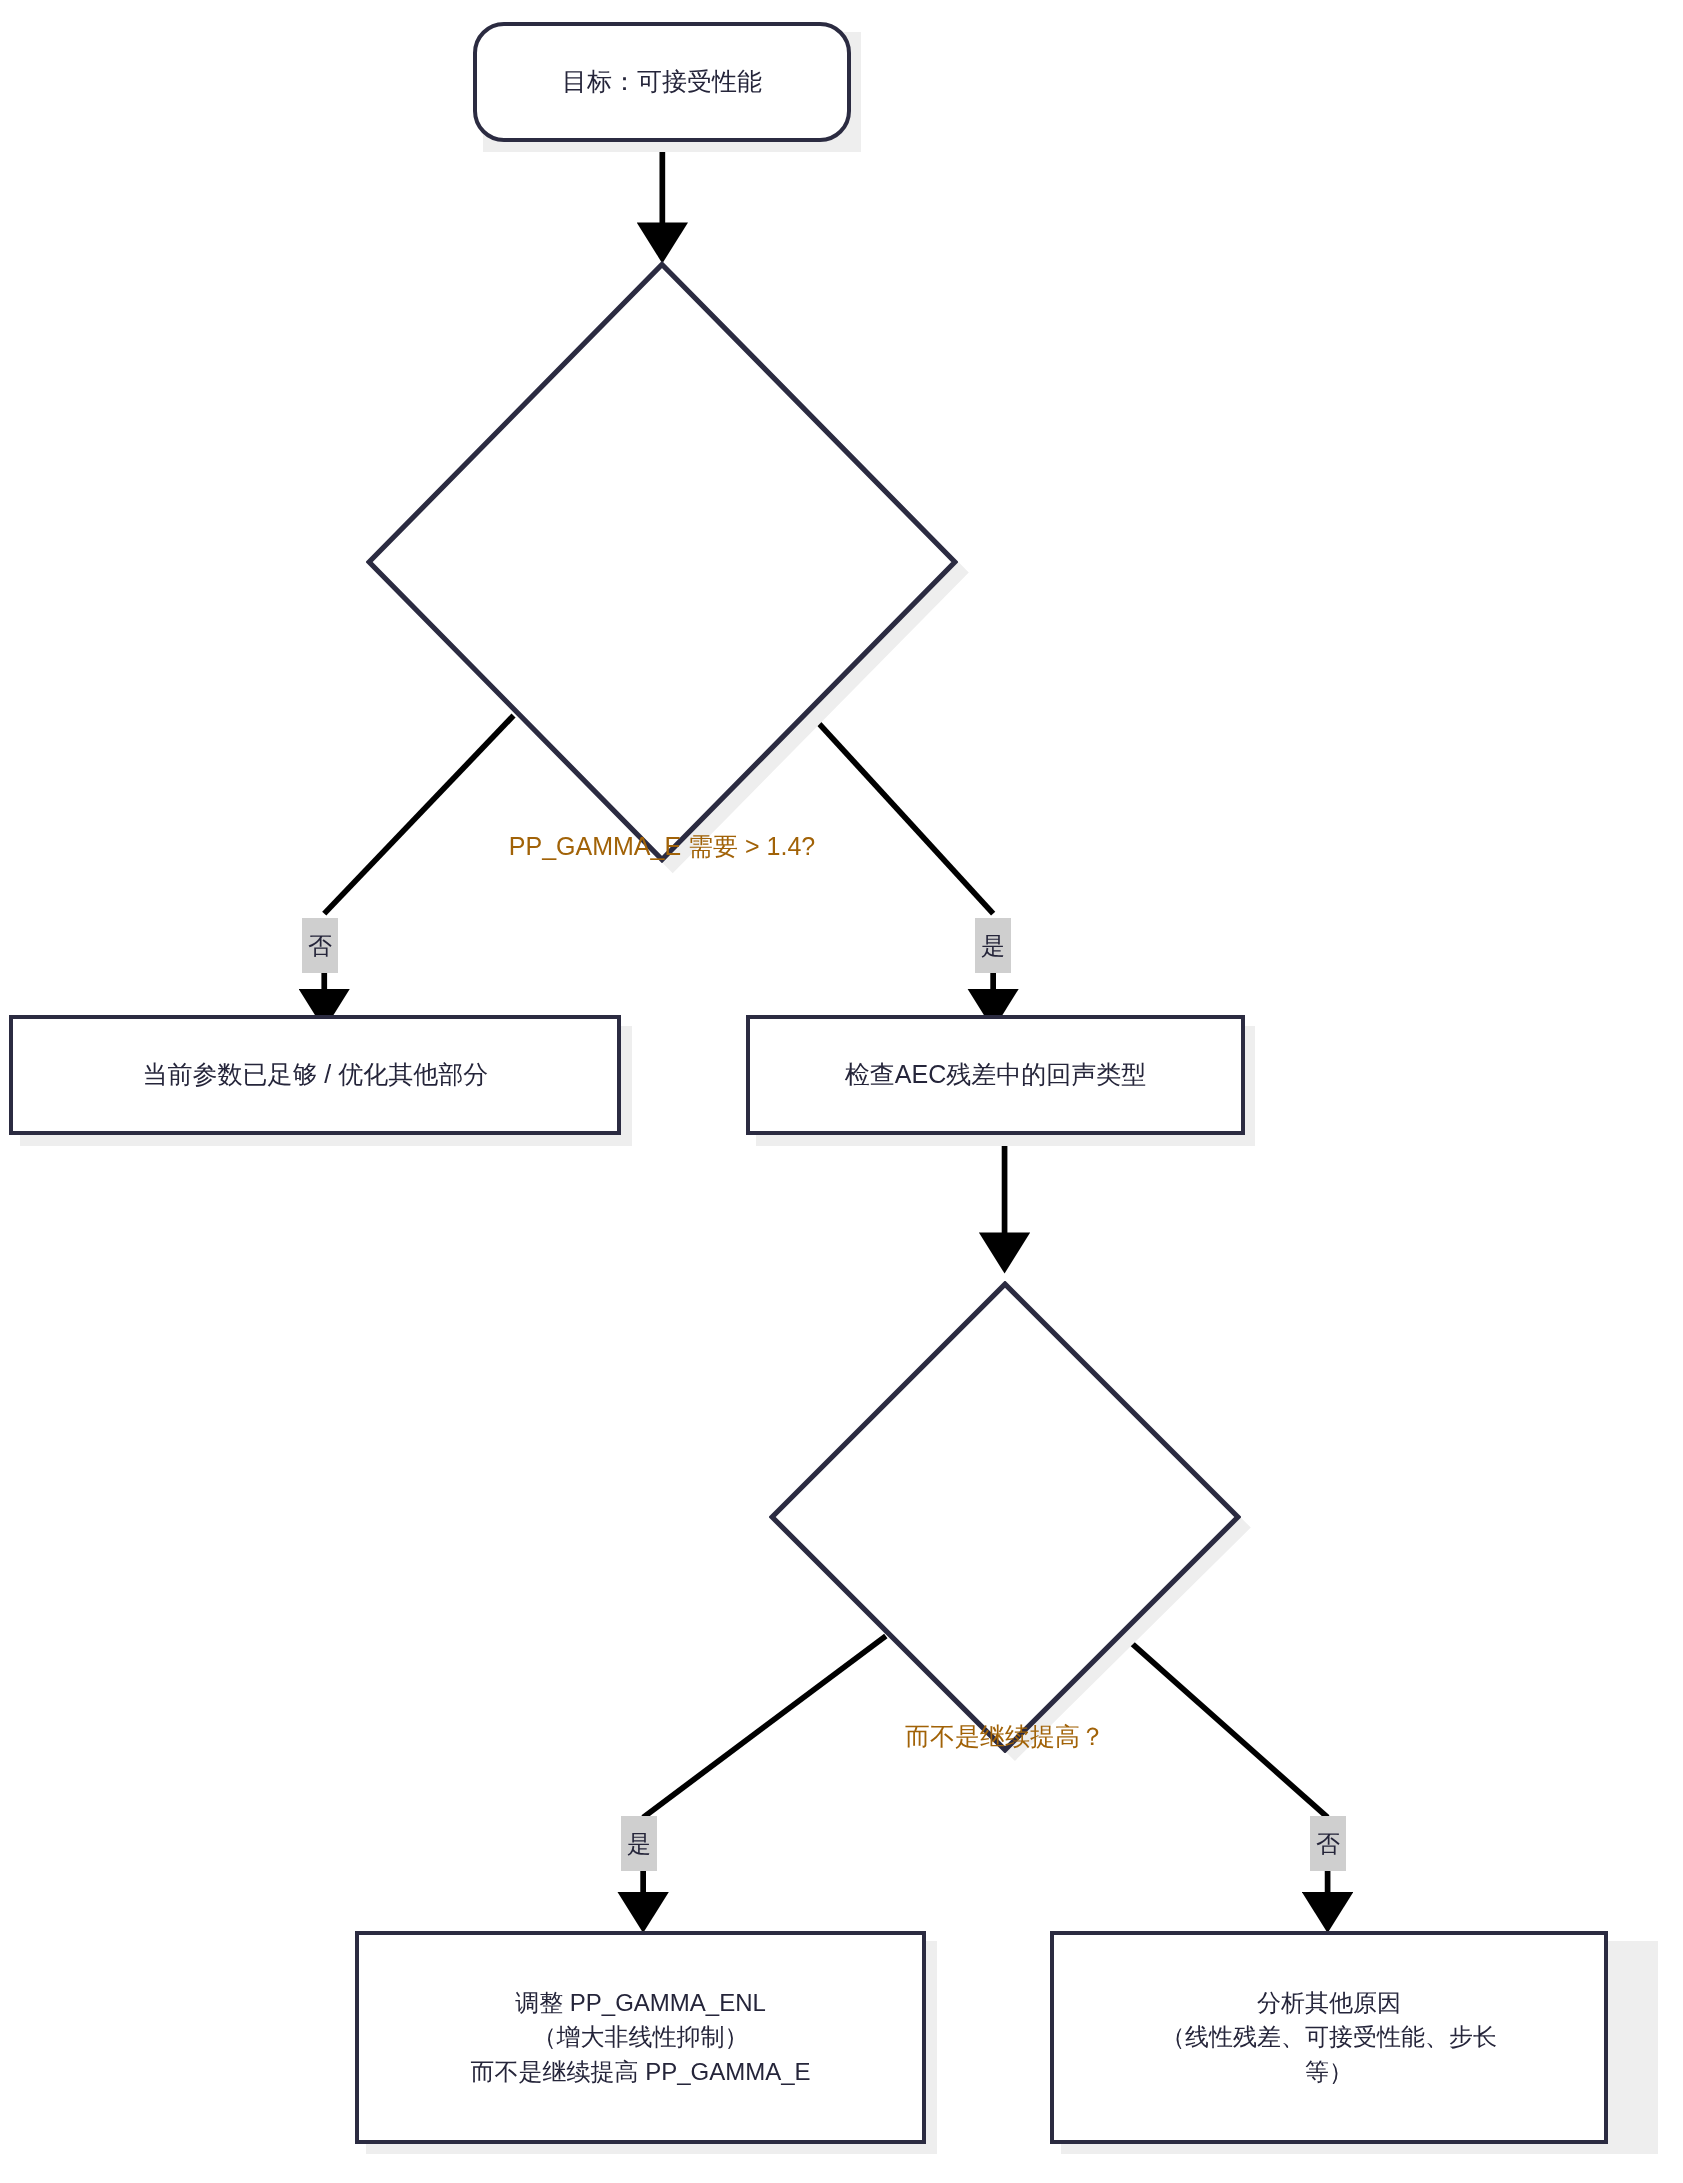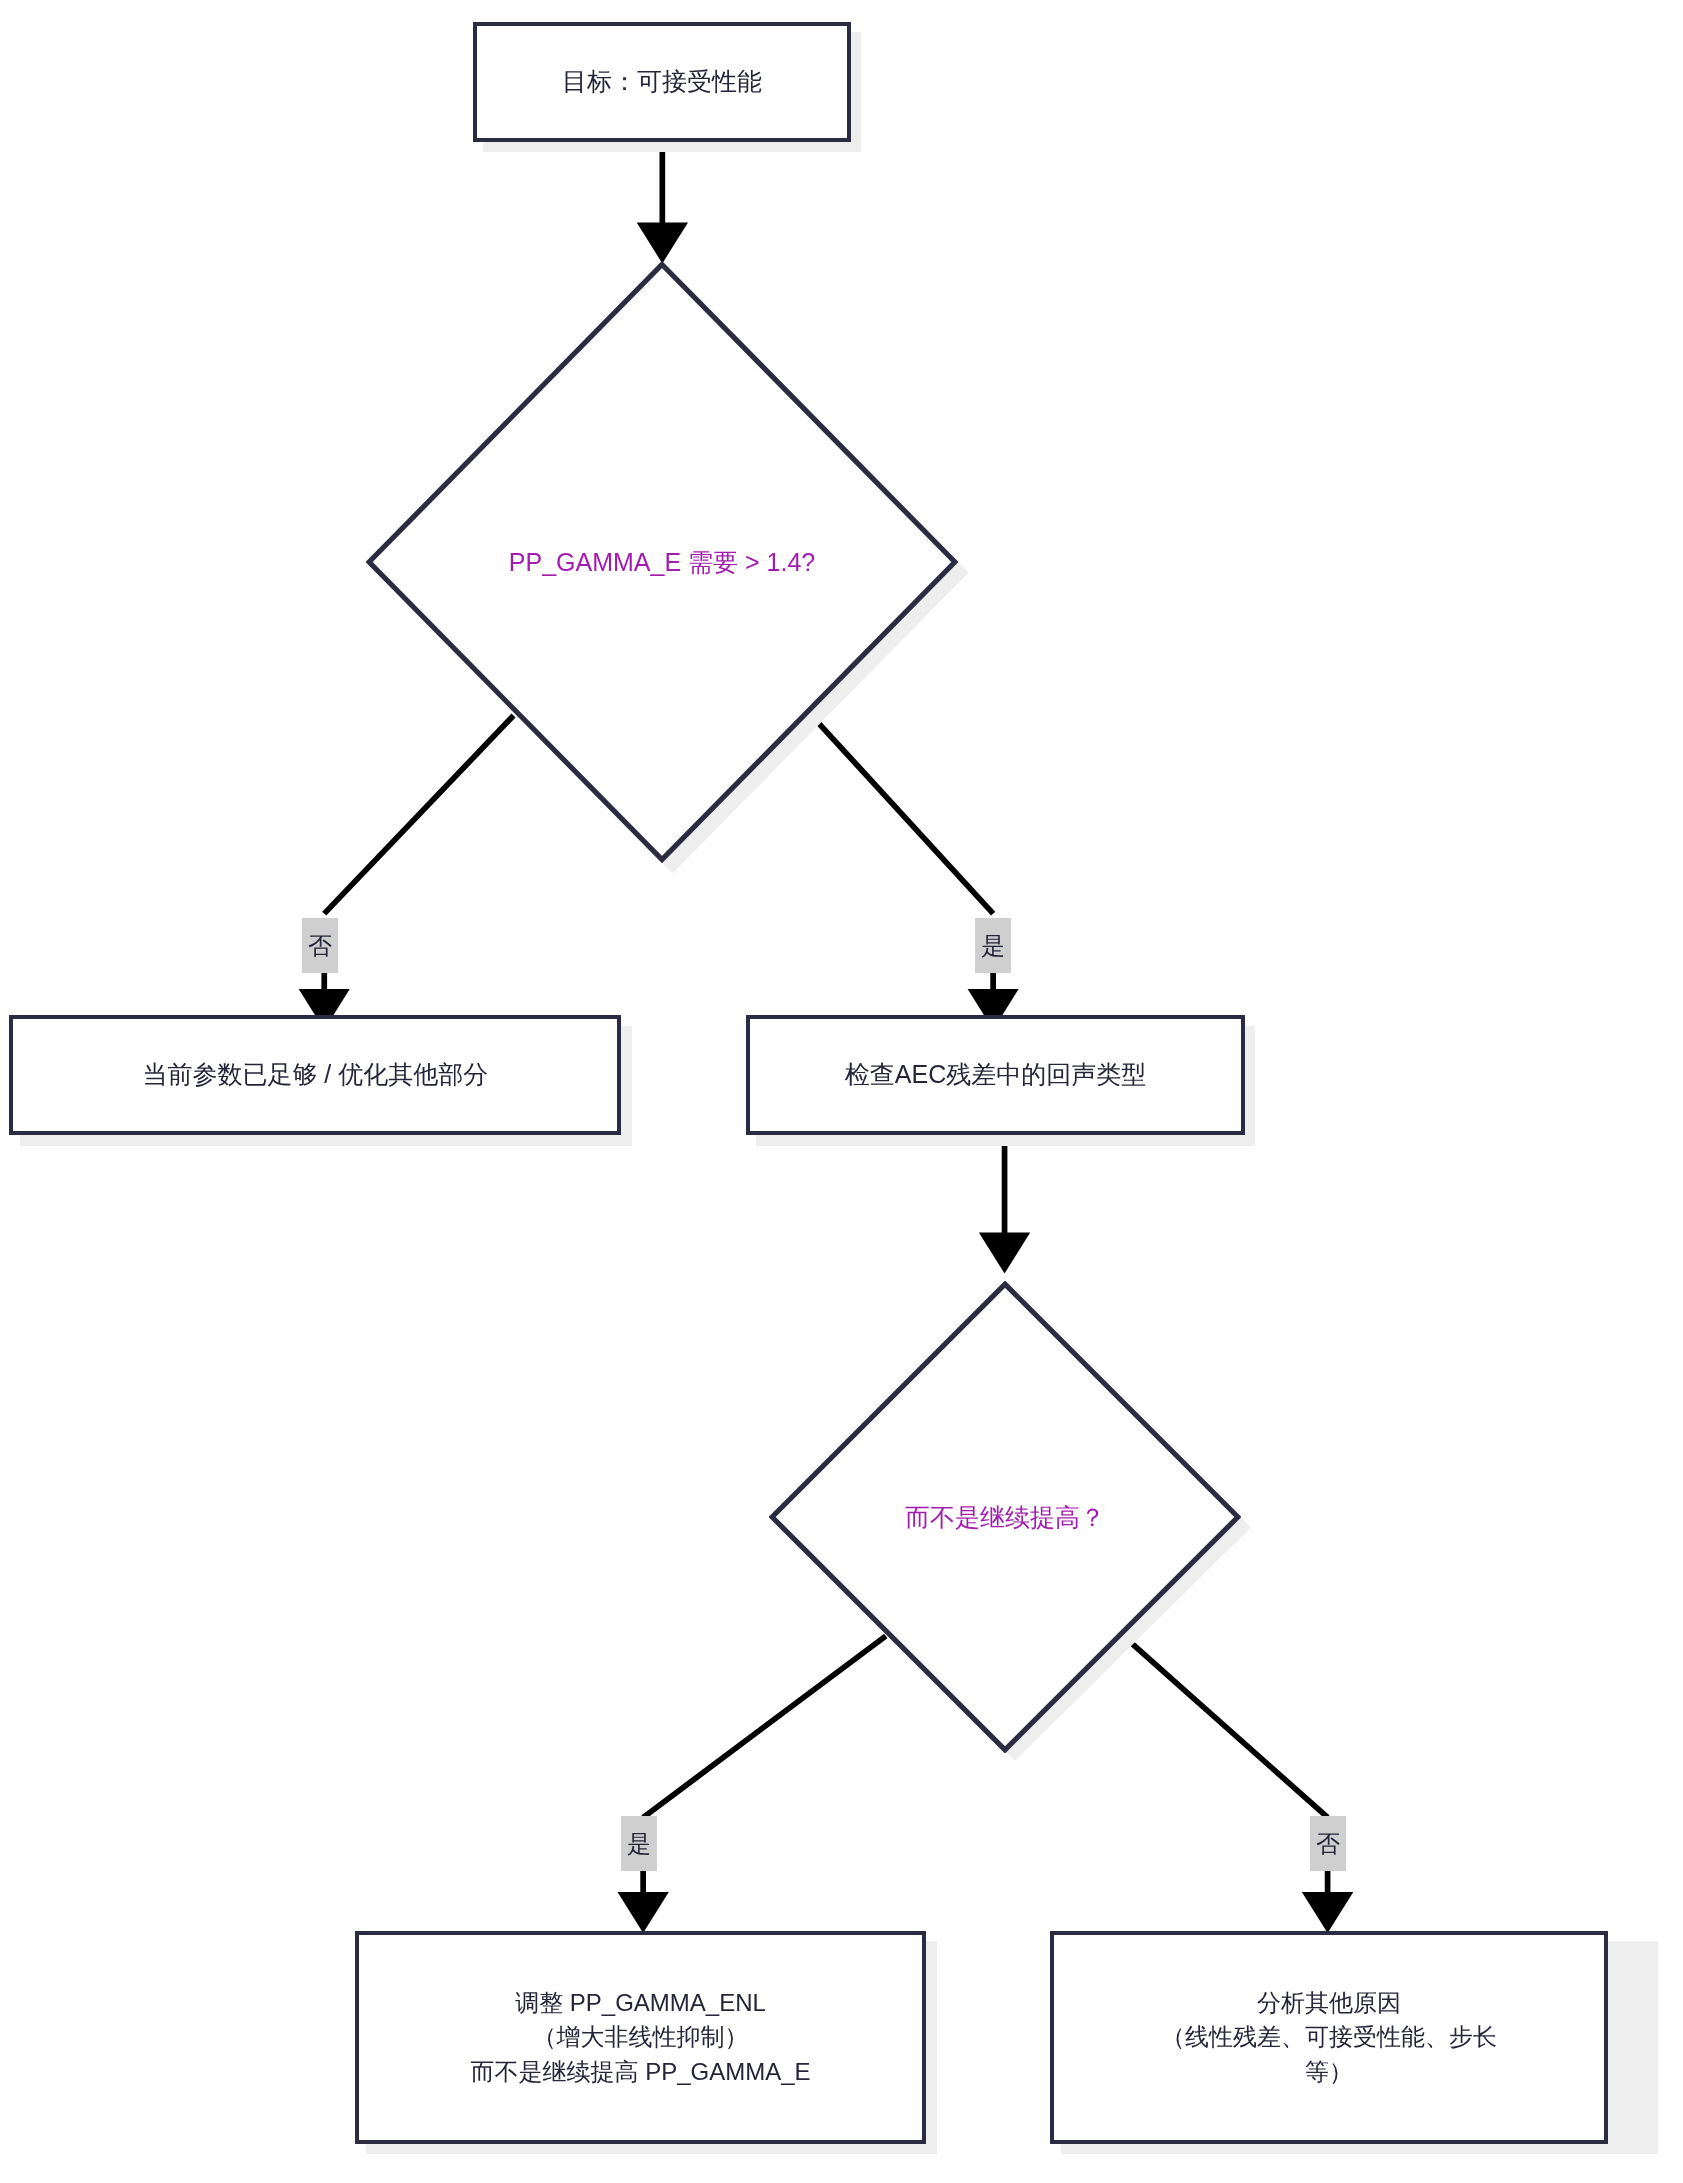--- a/index.html
+++ b/index.html
@@ -49,24 +49,24 @@
     position: absolute;
     z-index: 3;
   }
   .diamond-label {
     position: absolute;
     left: 0;
     top: 0;
     width: 100%;
     height: 100%;
     display: flex;
-    align-items: center;
+    align-items: flex-end;
     justify-content: center;
     text-align: center;
-    color: #a21caf;
+    color: #a16207;
     pointer-events: none;
   }
   .edge-label {
     position: absolute;
     background: #cfcfcf;
     color: #25253a;
     display: flex;
     align-items: center;
     justify-content: center;
     line-height: 1;
@@ -120,21 +120,21 @@
   <div class="rect-shadow" style="left:20px; top:1026px; width:612px; height:120px;"></div>
   <div class="rect-shadow" style="left:756px; top:1026px; width:499px; height:120px;"></div>
   <div class="rect-shadow" style="left:366px; top:1941px; width:571px; height:213px;"></div>
   <div class="rect-shadow" style="left:1061px; top:1941px; width:597px; height:213px;"></div>
 
   <svg style="position:absolute; left:0; top:0; width:1684px; height:2183px; z-index:1;" viewBox="0 0 3247 4210" xmlns="http://www.w3.org/2000/svg">
     <polygon points="1297,524 1868,1104 1297,1684 726,1104" fill="#eeeeee"></polygon>
     <polygon points="1957,2496 2412,2946 1957,3396 1502,2946" fill="#eeeeee"></polygon>
   </svg>
 
-  <div class="node rect-node t48" style="left:473px; top:22px; width:378px; height:120px;">
+  <div class="node rect-node t48" style="left:473px; top:22px; width:378px; height:120px;border-radius:31px;">
     <span>目标：可接受性能</span>
   </div>
 
   <div class="diamond-wrap" style="left:366px; top:261px; width:592px; height:602px;">
     <svg viewBox="0 0 1142 1160" width="592" height="602" xmlns="http://www.w3.org/2000/svg">
       <polygon points="571,6 1136,580 571,1154 6,580" fill="#ffffff" stroke="#2b2b41" stroke-width="10"></polygon>
     </svg>
     <div class="diamond-label t48">
       <span>PP_GAMMA_E 需要 &gt; 1.4?</span>
     </div>

